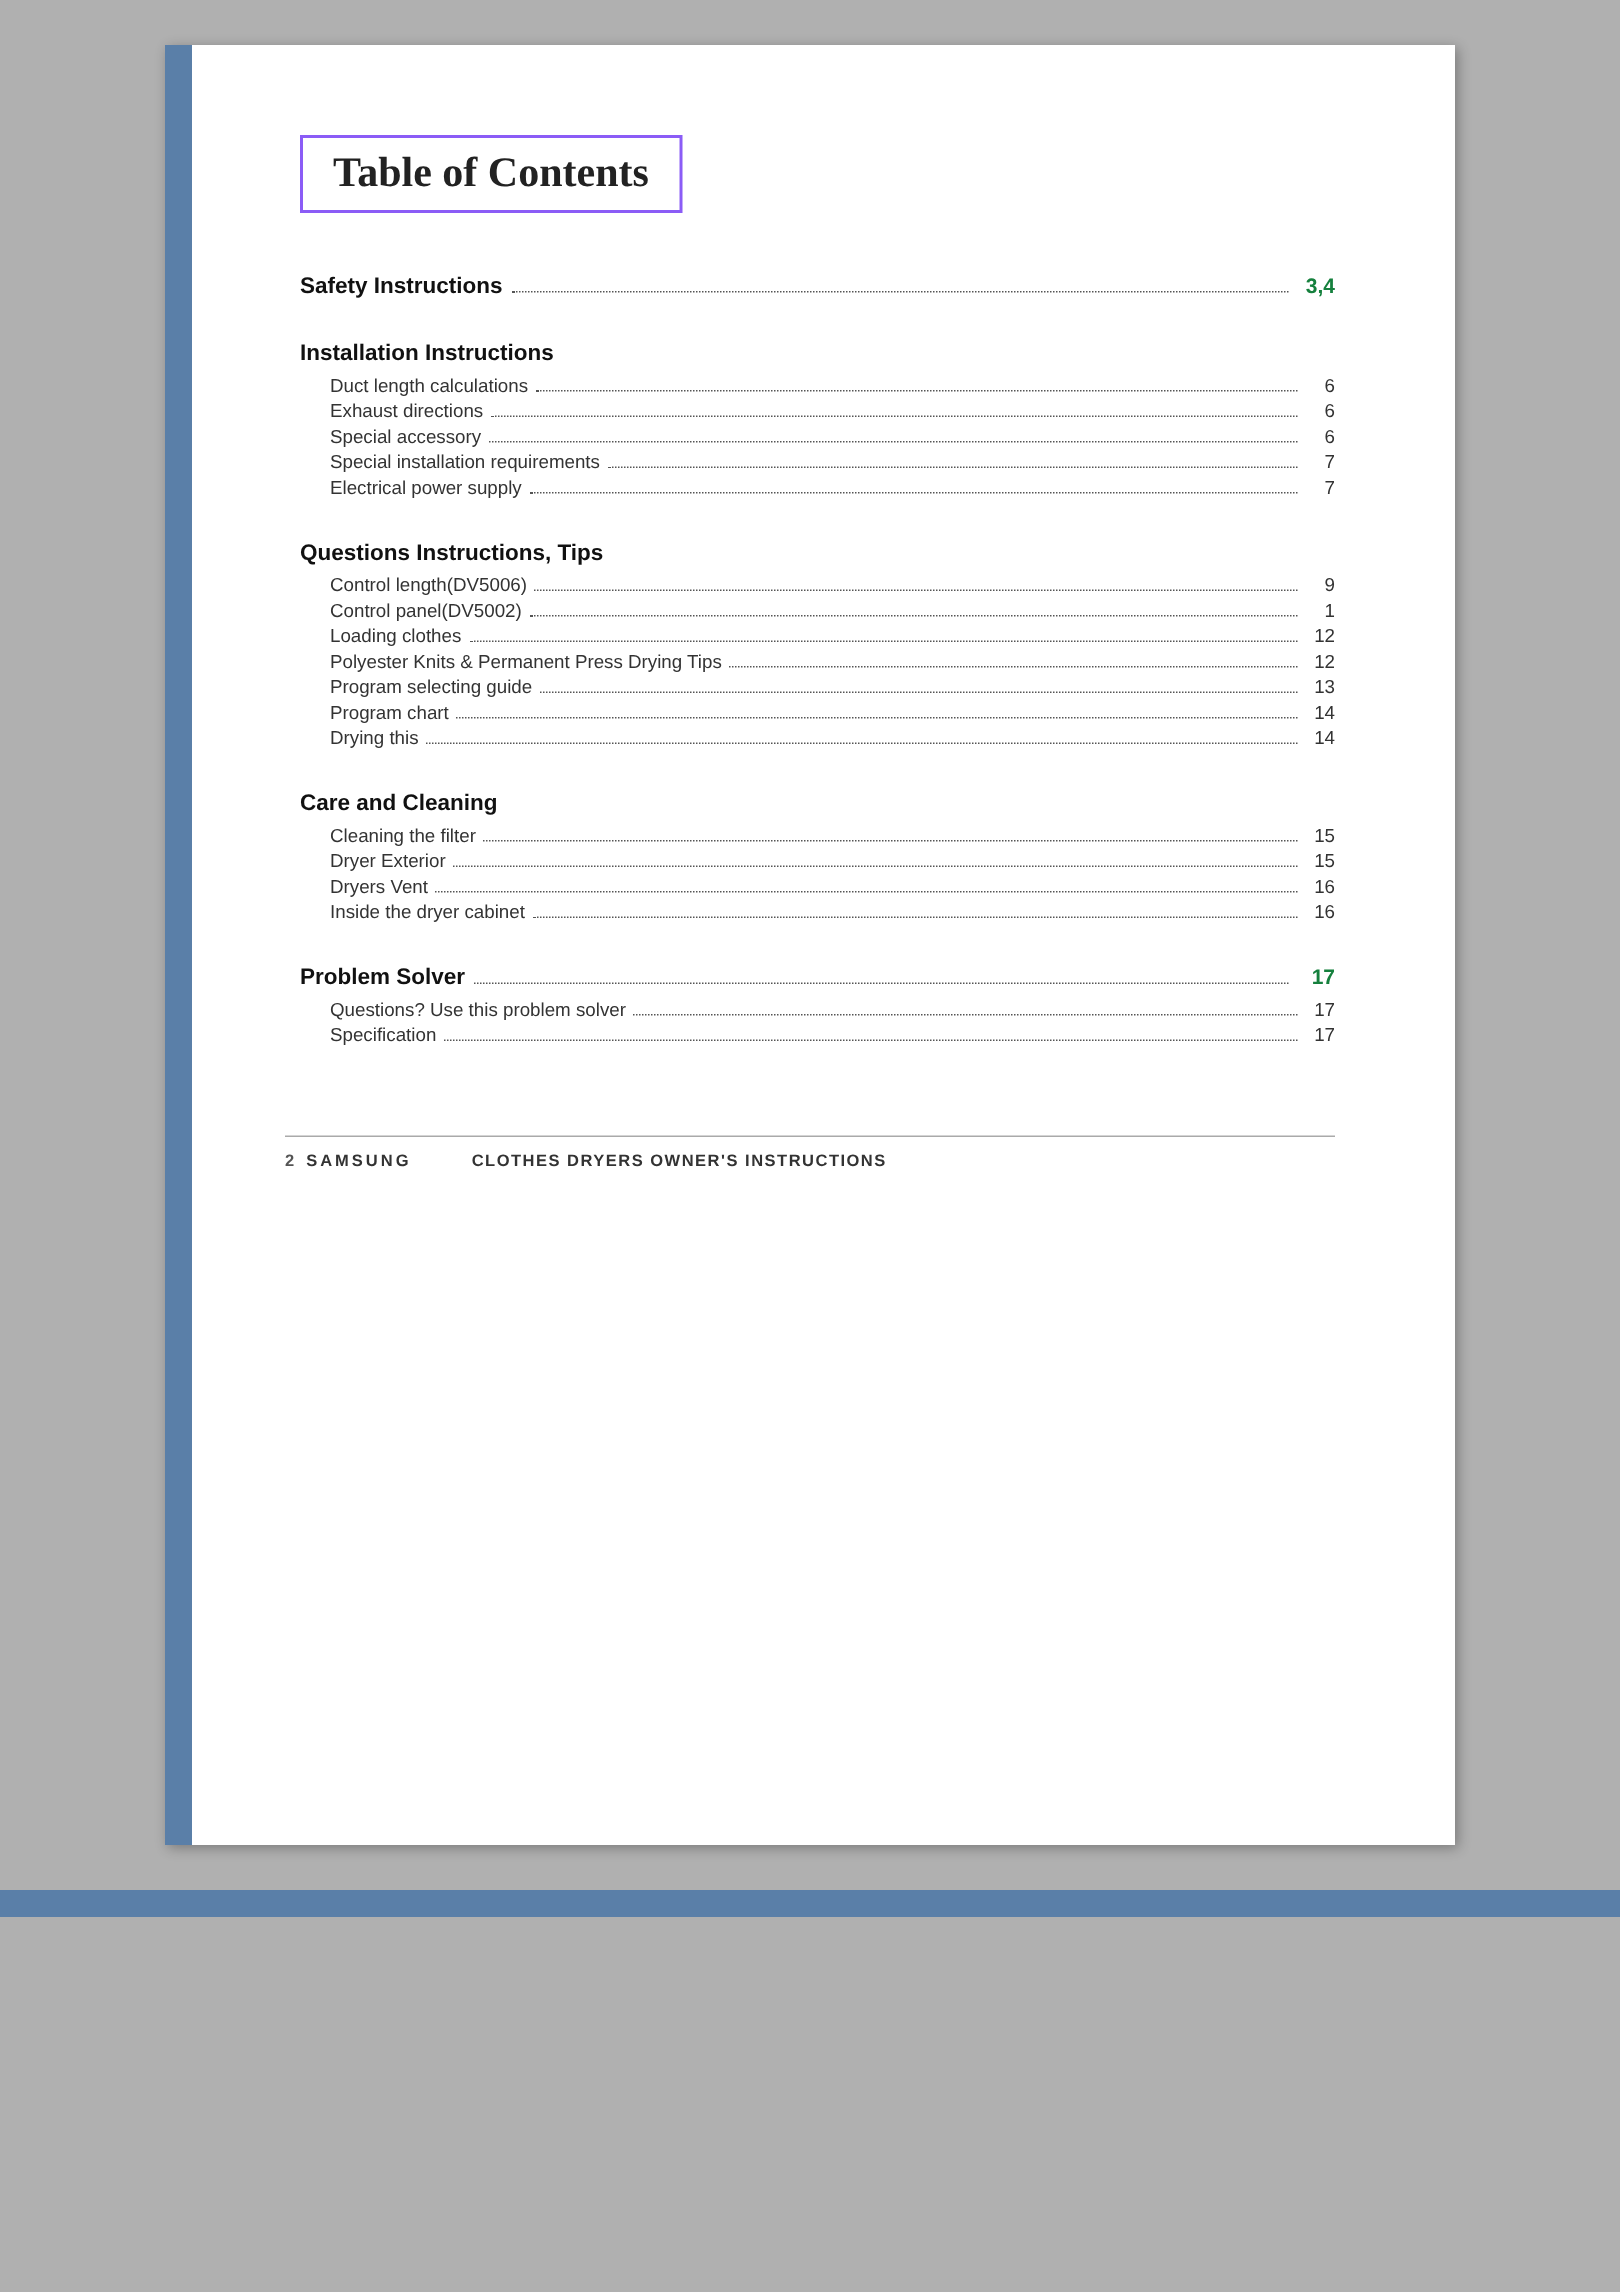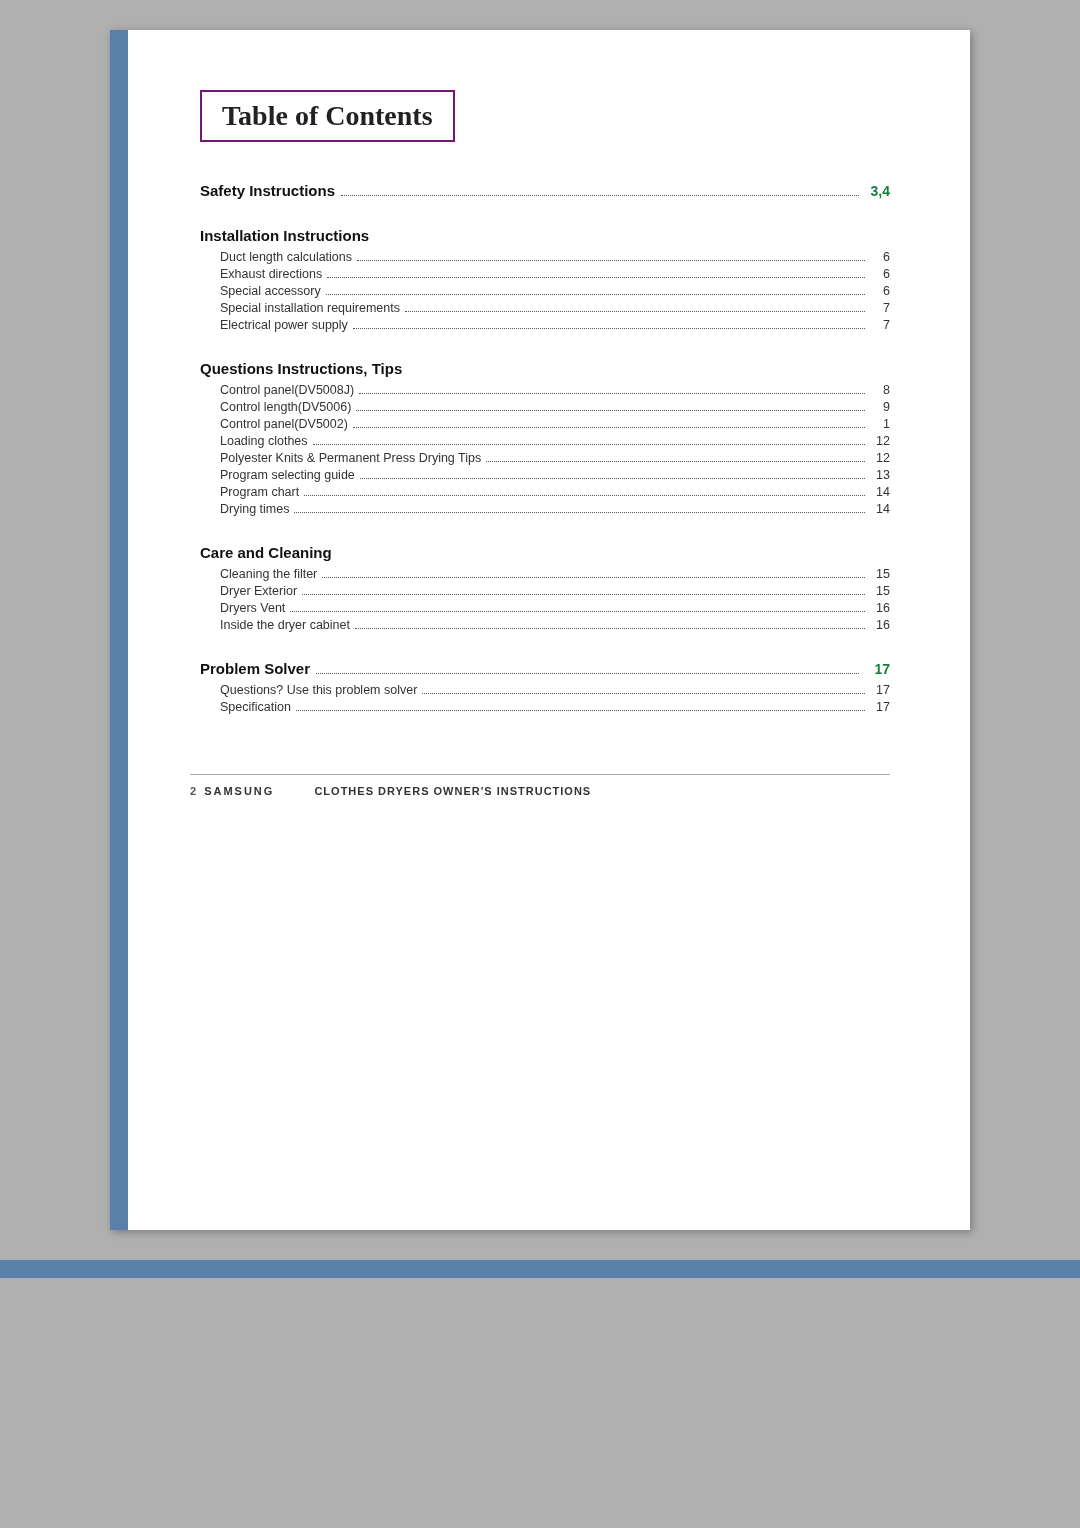--- a/index.html
+++ b/index.html
@@ -38,21 +38,21 @@
       position: absolute;
       left: 0;
       top: 0;
       width: 18px;
       height: 100%;
       background: #5a7fa8;
     }
 
     .title-box {
       display: inline-block;
-      border: 2px solid #701a75;
+      border: 2px solid #8b5cf6;
       padding: 8px 20px;
       margin-bottom: 40px;
       margin-left: 10px;
     }
 
     .title-box h1 {
       font-size: 28px;
       font-weight: bold;
       color: #222;
       font-family: 'Times New Roman', Times, serif;
@@ -203,25 +203,20 @@
             <span class="item-label">Electrical power supply</span>
             <span class="dots"></span>
             <span class="page-num">7</span>
           </div>
         </div>
         <div class="section">
           <div class="section-header">
             <span>Questions Instructions, Tips</span>
           </div>
           <div class="toc-item">
-            <span class="item-label">Control panel(DV5008J)</span>
-            <span class="dots"></span>
-            <span class="page-num">8</span>
-          </div>
-          <div class="toc-item">
             <span class="item-label">Control length(DV5006)</span>
             <span class="dots"></span>
             <span class="page-num">9</span>
           </div>
           <div class="toc-item">
             <span class="item-label">Control panel(DV5002)</span>
             <span class="dots"></span>
             <span class="page-num">1</span>
           </div>
           <div class="toc-item">
@@ -238,21 +233,21 @@
             <span class="item-label">Program selecting guide</span>
             <span class="dots"></span>
             <span class="page-num">13</span>
           </div>
           <div class="toc-item">
             <span class="item-label">Program chart</span>
             <span class="dots"></span>
             <span class="page-num">14</span>
           </div>
           <div class="toc-item">
-            <span class="item-label">Drying times</span>
+            <span class="item-label">Drying this</span>
             <span class="dots"></span>
             <span class="page-num">14</span>
           </div>
         </div>
         <div class="section">
           <div class="section-header">
             <span>Care and Cleaning</span>
           </div>
           <div class="toc-item">
             <span class="item-label">Cleaning the filter</span>

